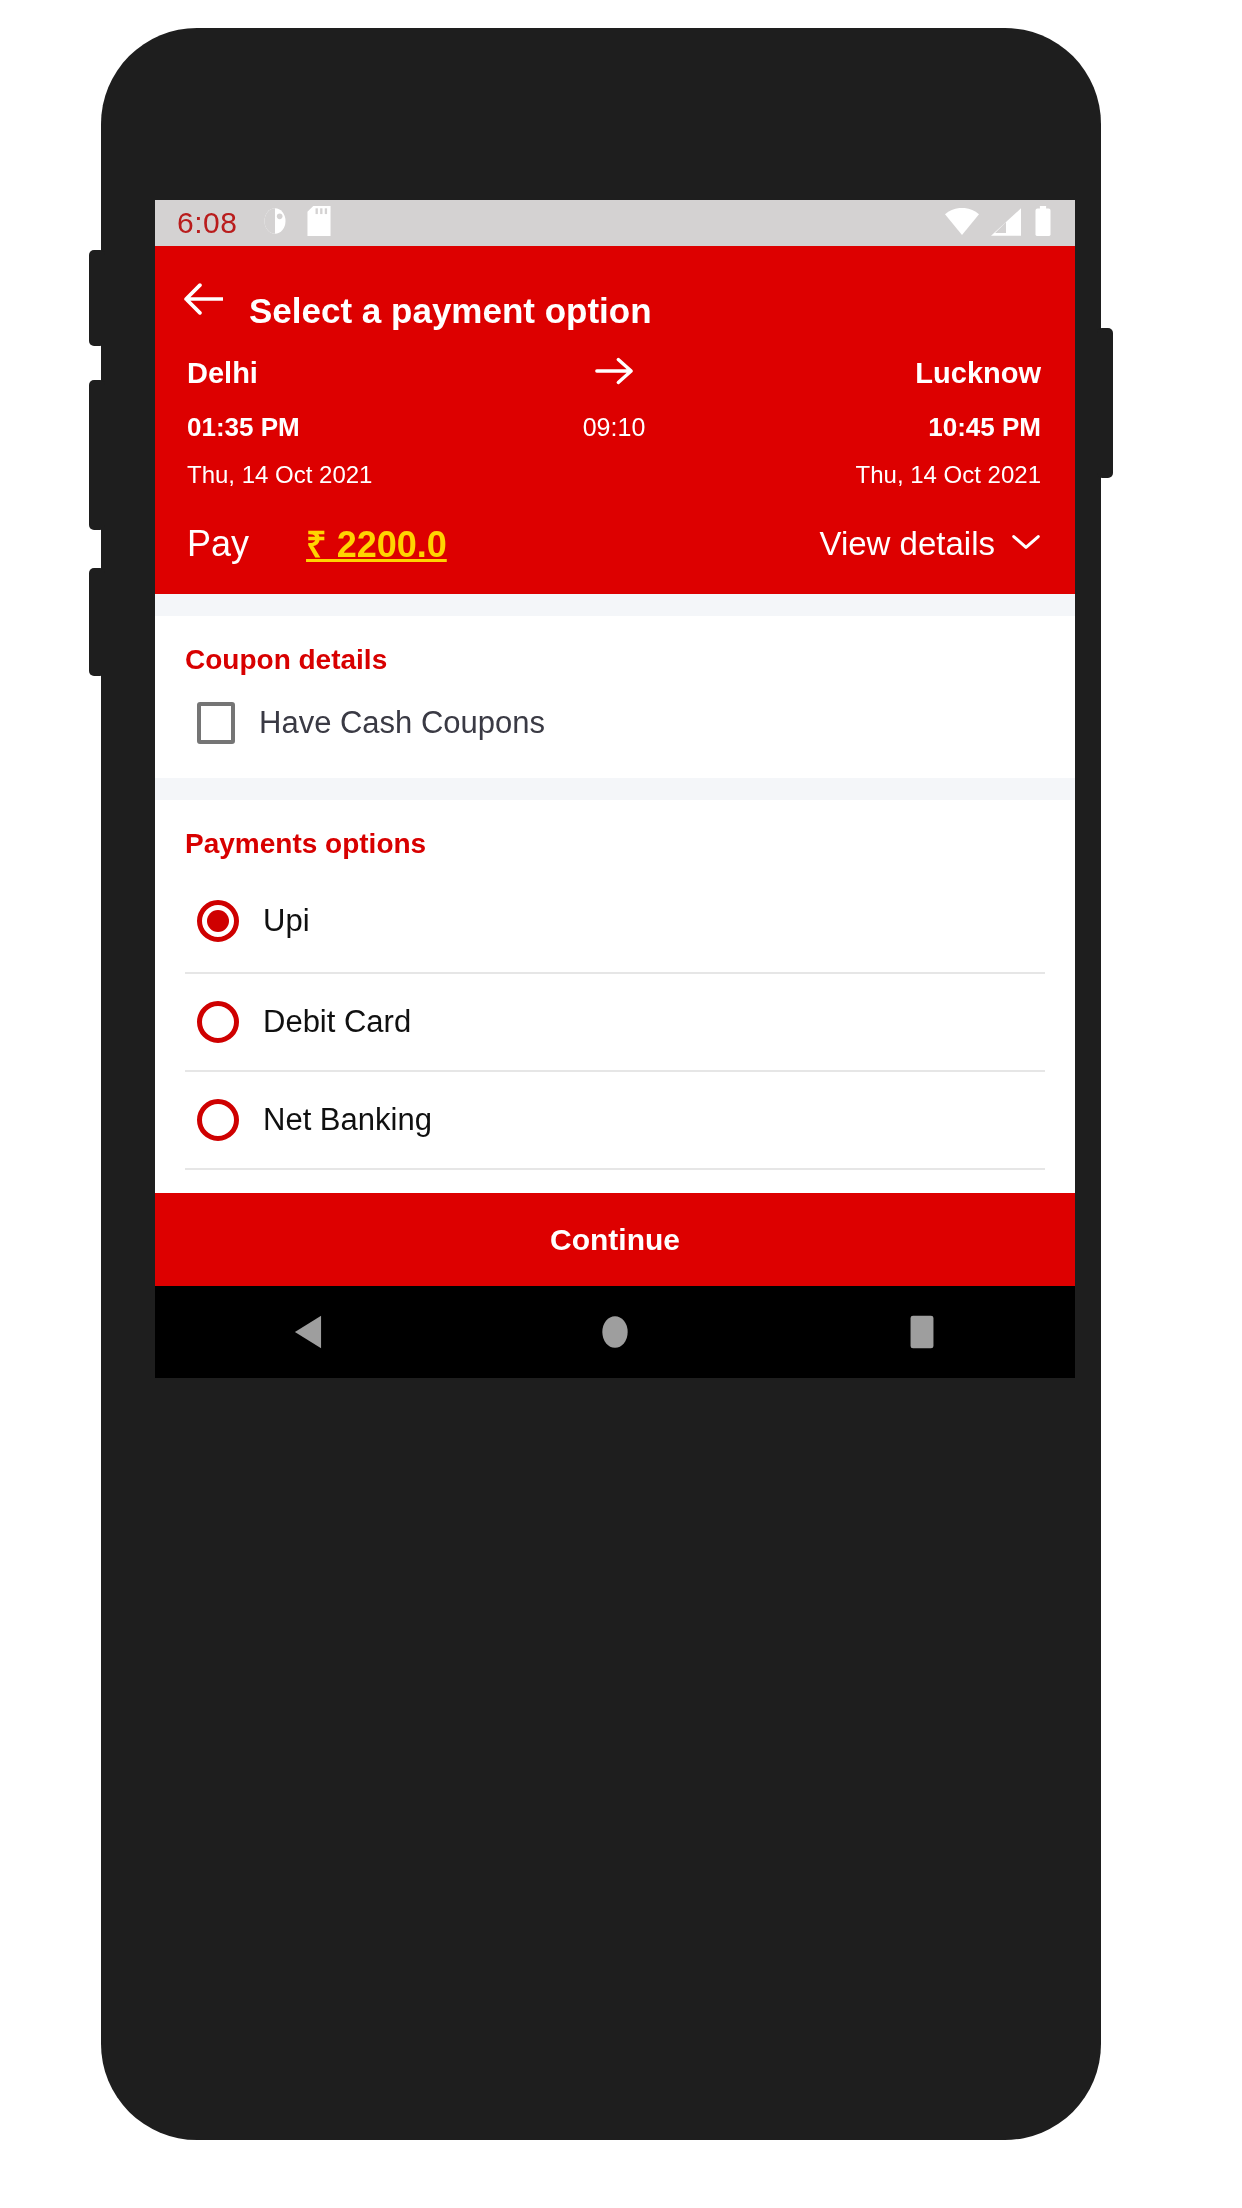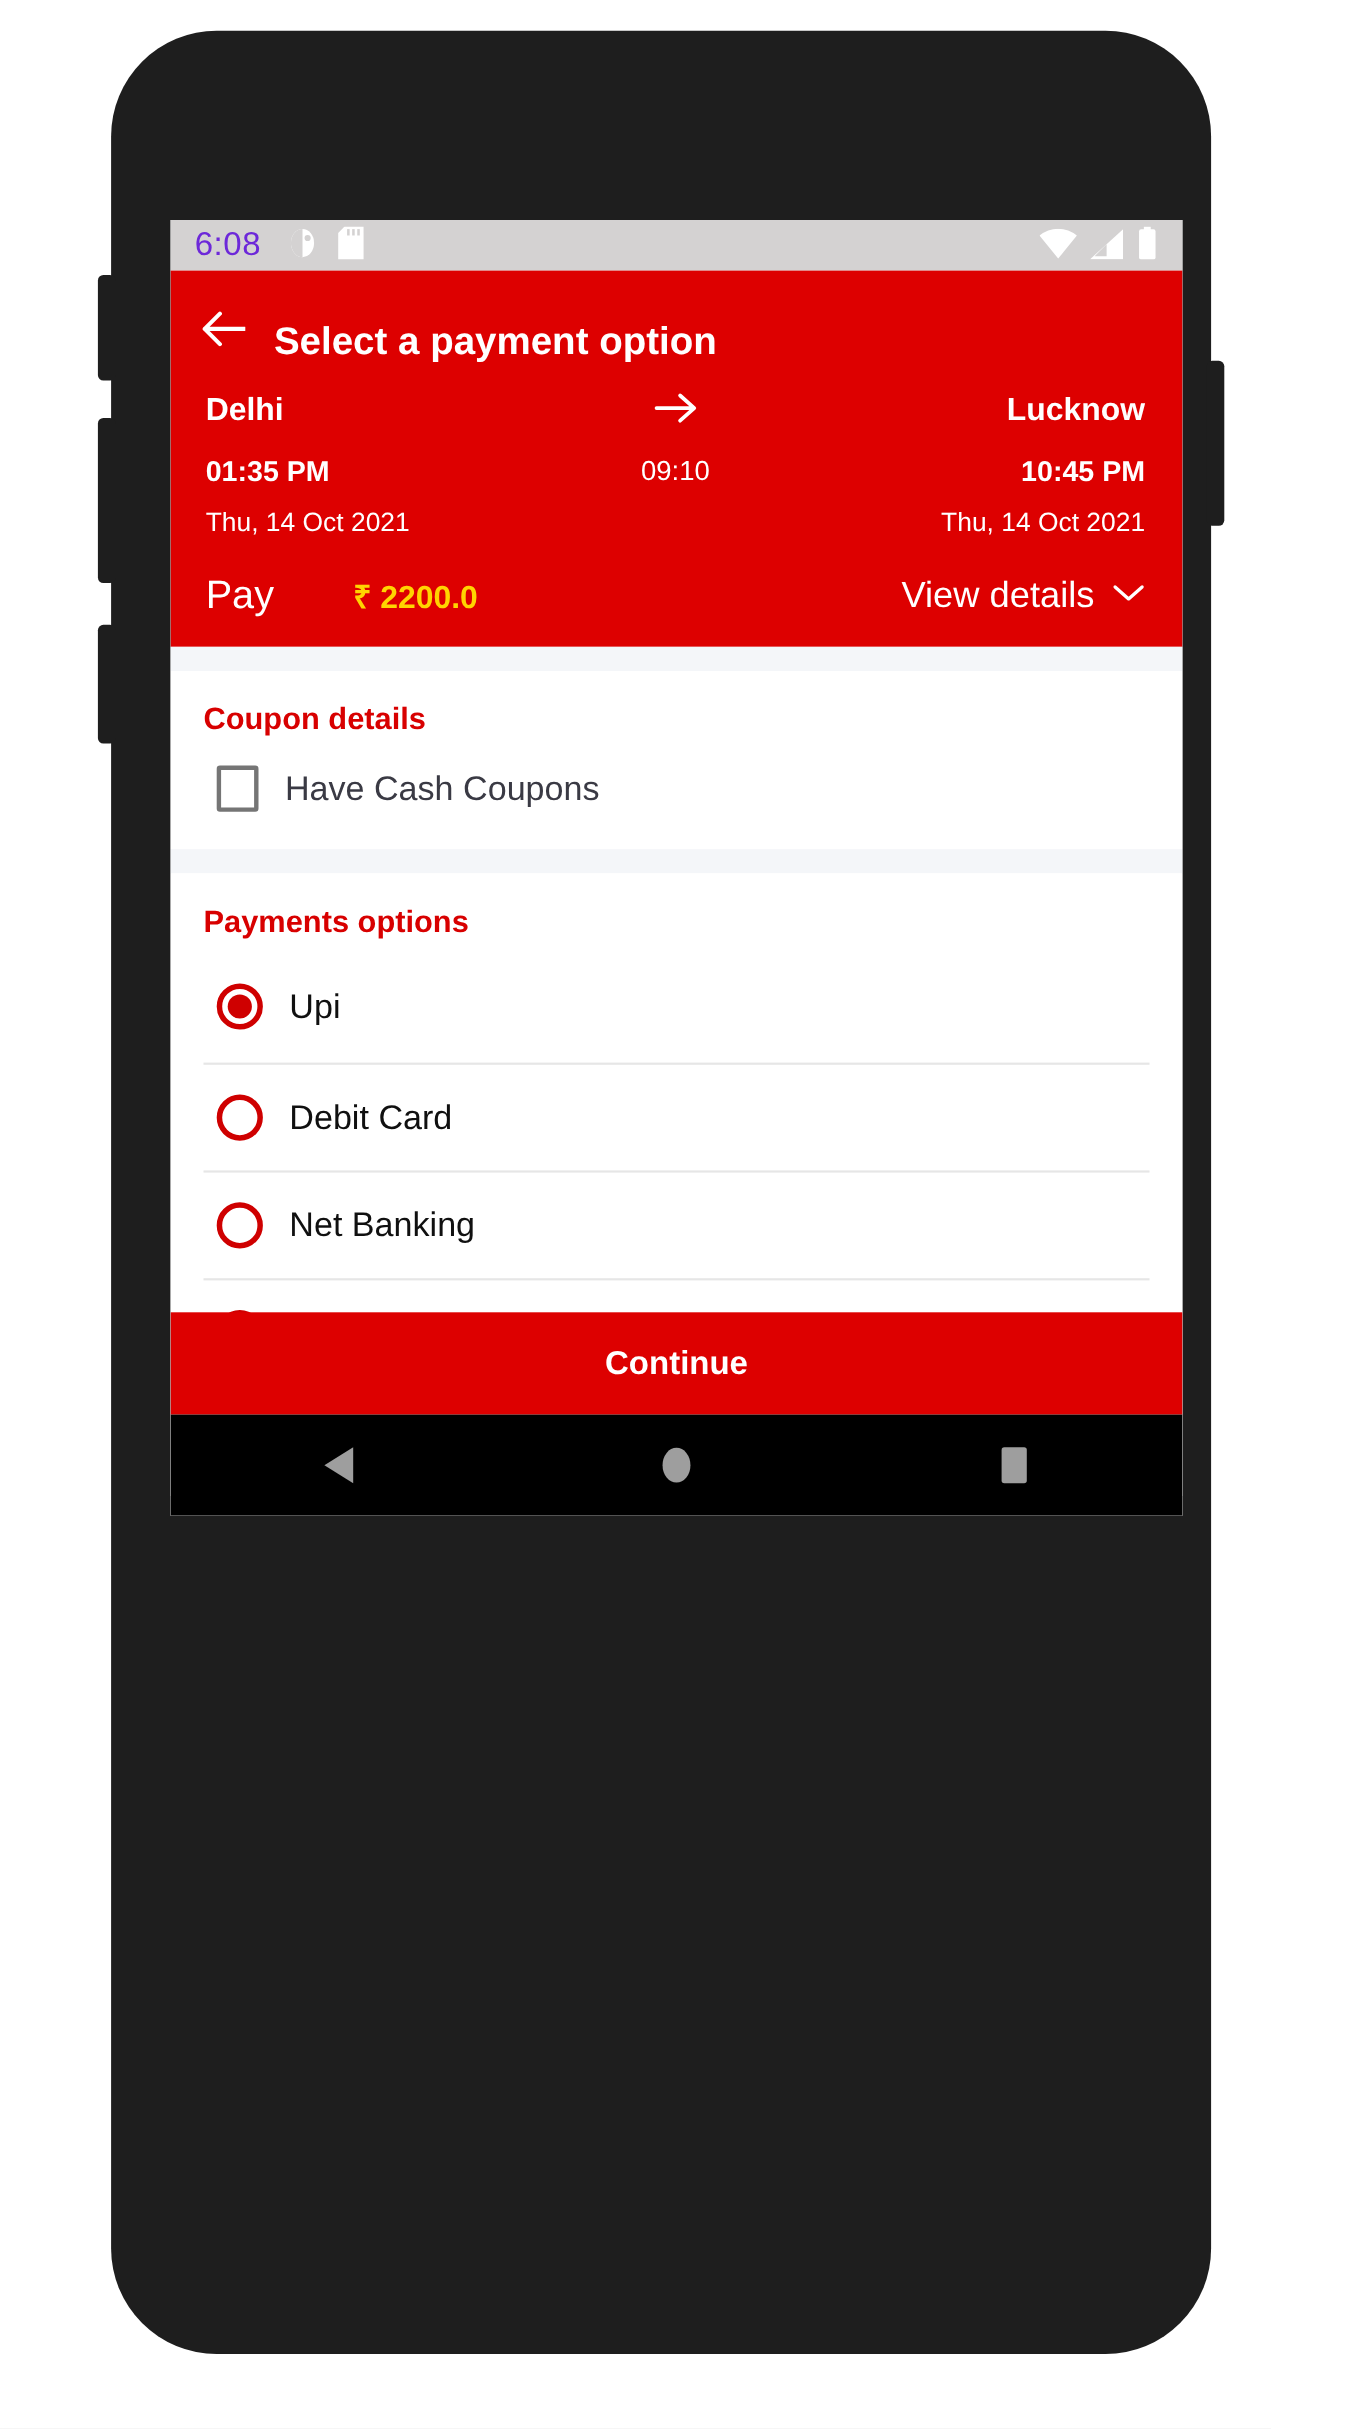--- a/index.html
+++ b/index.html
@@ -32,21 +32,21 @@
     width:920px; height:1178px;
     background:#ffffff;
     overflow:hidden;
   }
 
   
   #status-bar{
     height:46px; background:#d4d2d2;
     display:flex; align-items:center;
     padding:0 22px;
-    color:#6d28d9;
+    color:#b91c1c;
   }
   #status-clock{ font-size:30px; letter-spacing:.5px; }
   .sb-icons-left{ display:flex; align-items:center; gap:18px; margin-left:24px; }
   .sb-spacer{ flex:1; }
   .sb-icons-right{ display:flex; align-items:flex-end; gap:12px; }
 
   
   #app-bar{
     background:#dd0000;
     padding:26px 28px 0 28px;
@@ -67,21 +67,21 @@
   .r1{ margin-bottom:22px; }
   .r2{ margin-bottom:18px; }
 
   
   #pay-row{
     display:flex; align-items:center;
     padding:30px 6px 26px 4px;
     gap:36px;
   }
   #pay-label{ color:#fff; font-size:36px; }
-  #pay-amount{ color:#ffd400; font-size:29px; font-weight:bold; margin-left:36px; }
+  #pay-amount{ color:#ffd400; font-size:36px; font-weight:bold; margin-left:21px;text-decoration:underline; }
   #view-details{ margin-left:auto; display:flex; align-items:center; gap:16px; }
   #view-details-label{ color:#fff; font-size:33px; }
 
   
   .gap{ height:22px; background:#f4f6f9; }
 
   .card{ background:#ffffff; padding:0 30px; }
   .section-title{
     color:#d80000; font-size:28px; font-weight:bold;
     padding:28px 0 0 0;

